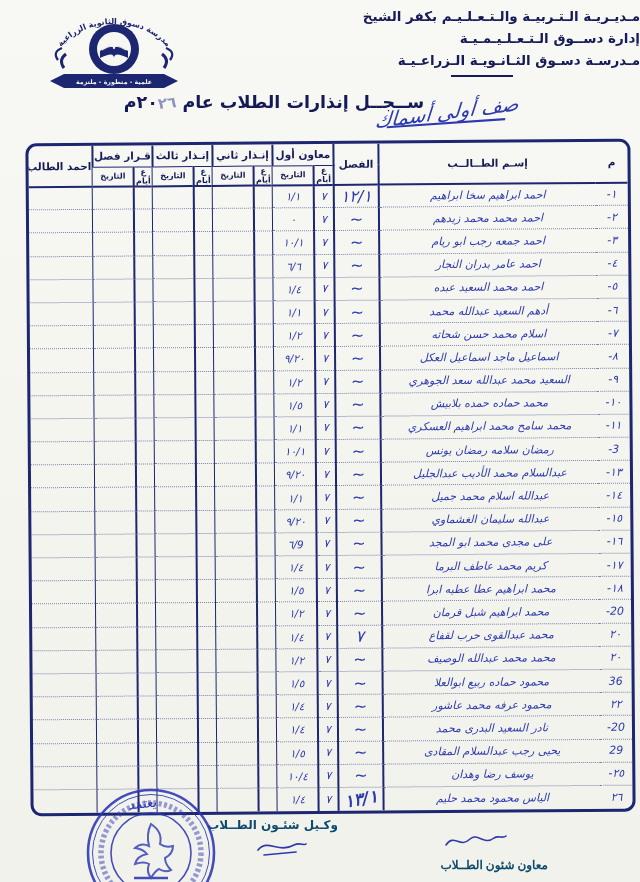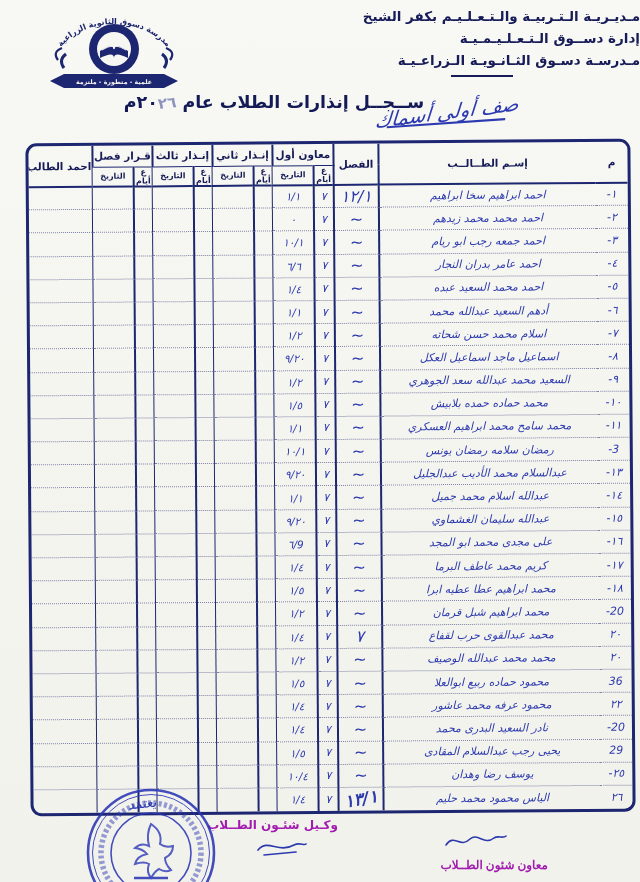--- a/index.html
+++ b/index.html
@@ -48,21 +48,21 @@
   tbody tr:first-child td { border-top:none; }
   .hw { color:#2d3aae; font-style:italic; }
   .c-no { font-size:11px; }
   .c-name { font-size:11px; white-space:nowrap; letter-spacing:0.5px; }
   .c-cls { font-size:16px; }
   .c-days { font-size:11px; }
   .c-date { font-size:10.5px; white-space:nowrap; }
   tbody tr:last-child .c-cls { font-size:17px; transform:rotate(-10deg); font-weight:bold; }
 
   
-  .f-label { position:absolute; color:#a21caf; font-weight:bold; font-size:12px; white-space:nowrap; }
+  .f-label { position:absolute; color:#0c4a6e; font-weight:bold; font-size:12px; white-space:nowrap; }
   .f-assistant { right:92px; top:858px;font-family:Liberation Serif, serif; }
   .f-deputy { right:302px; top:818px; }
   .sig { position:absolute; }
   .sig-assistant { right:130px; top:830px; }
   .sig-deputy { right:330px; top:836px; }
   .stamp { position:absolute; left:84px; top:786px; width:134px; height:134px; }
   .approve-note {
     position:absolute; left:128px; top:796px; color:#2c39b0; font-size:13px;
     font-style:italic; transform:rotate(-6deg); z-index:5; white-space:nowrap;
   }

